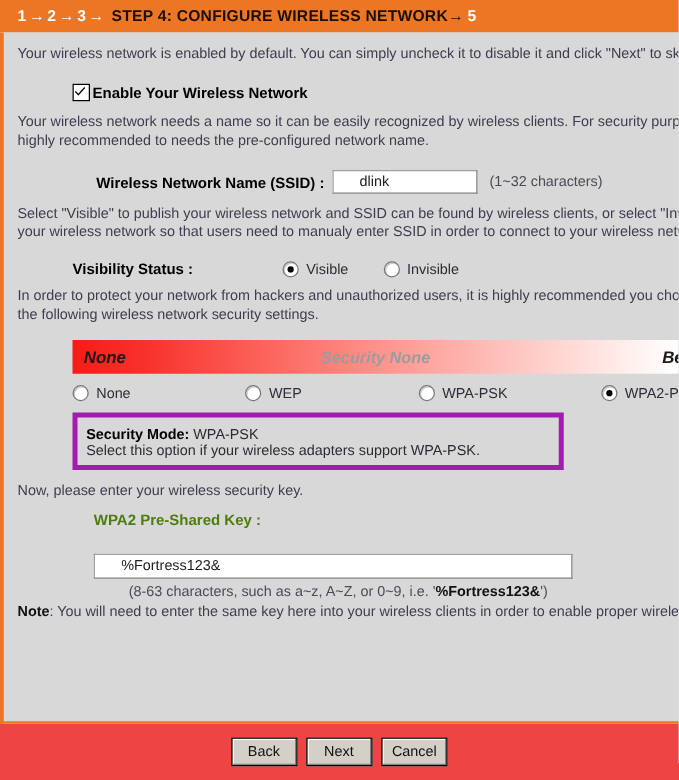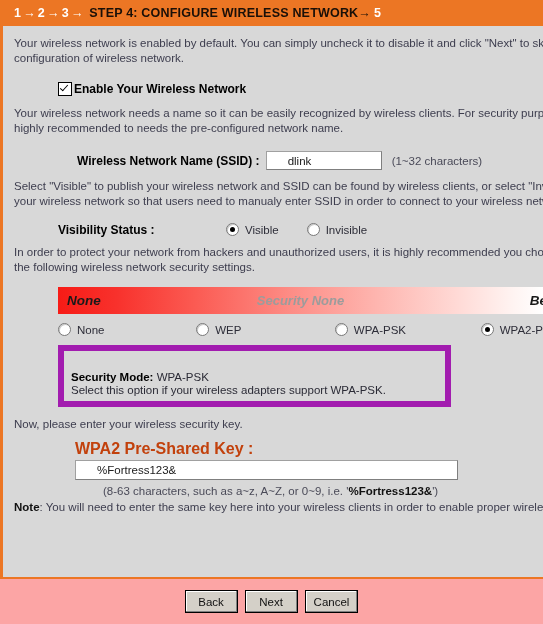--- a/index.html
+++ b/index.html
@@ -146,21 +146,21 @@
   .hint {
     color: #4a4a58;
     font-size: 11.5px;
     margin-left: 10px;
     white-space: nowrap;
   }
 
   
   .vis-row {
     display: flex;
-    align-items: flex-start;
+    align-items: flex-end;
     padding: 8px 0 8px 0;
     margin-left: 55px;
   }
   .vis-row .field-label { width: 168px; }
   .radio {
     width: 11px;
     height: 11px;
     border: 1px solid #787878;
     border-radius: 50%;
     background: #ffffff;
@@ -241,45 +241,45 @@
   }
   .sec-radios .radio-opt { margin-right: 0; }
   .sec-radios .sp1 { width: 108px; }
   .sec-radios .sp2 { width: 110px; }
   .sec-radios .sp3 { width: 88px; }
 
   
   .secmode-box {
     margin: 7px 12px 0 55px;
     width: 393px;
-    border: 6px solid #a21caf;
+    border: 4px solid #a21caf;
     background: #d8d8d8;
-    padding: 20px 7px 5px 7px;
+    padding: 8px 7px 5px 7px;
     box-sizing: border-box;
   }
   .secmode-line1 {
     font-size: 11.5px;
     color: #2b2b36;
     margin-bottom: 1px;
   }
   .secmode-line1 b { color: #000; }
   .secmode-line2 {
     font-size: 11.5px;
     color: #2b2b36;
   }
 
   
   .psk-block {
     margin: 8px 0 0 72px;
   }
   .psk-label {
     font-weight: bold;
-    font-size: 16px;
-    color: #c2410c;
-    margin-bottom: 2px;
+    font-size: 12px;
+    color: #4d7c0f;
+    margin-bottom: 20px;
   }
   #psk-input {
     width: 383px;
     height: 20px;
   }
   .psk-hint {
     margin: 5px 0 0 100px;
     font-size: 11.5px;
     color: #4a4a58;
     white-space: nowrap;
@@ -291,21 +291,21 @@
     font-size: 11.5px;
     color: #3d3d4e;
     line-height: 15px;
     white-space: nowrap;
     overflow: hidden;
   }
   .note b { color: #111; }
 
   
   .footer {
-    background: #fca5a5;
+    background: #ef4444;
     height: 45px;
     display: flex;
     align-items: center;
     justify-content: center;
     gap: 7px;
   }
   .btn {
     font-family: "Liberation Sans", sans-serif;
     font-size: 11.5px;
     color: #101010;
@@ -327,21 +327,20 @@
 
   <div class="step-header">
     <span class="step-num-done">1</span><span class="step-arrow">→</span><span class="step-num-done">2</span><span class="step-arrow">→</span><span class="step-num-done">3</span><span class="step-arrow">→</span>
     <span class="step-current">STEP 4: CONFIGURE WIRELESS NETWORK</span><span class="step-arrow-dark">→</span><span class="step-num-next">5</span>
   </div>
 
   <div class="panel">
 
     <p class="para">
       <span>Your wireless network is enabled by default. You can simply uncheck it to disable it and click "Next" to skip</span>
-      <span class="l2">configuration of wireless network.</span>
     </p>
 
     <div class="check-row">
       <span class="cbx checked"></span>
       <span class="check-label">Enable Your Wireless Network</span>
     </div>
 
     <p class="para">
       <span>Your wireless network needs a name so it can be easily recognized by wireless clients. For security purpose</span>
       <span class="l2">highly recommended to needs the pre-configured network name.</span>

